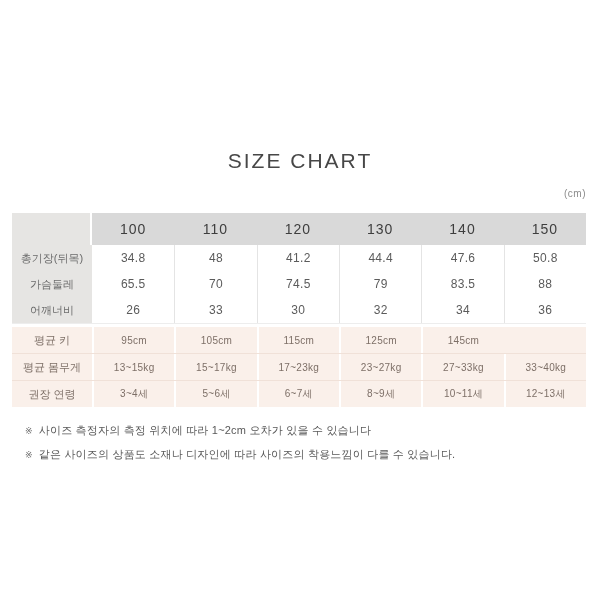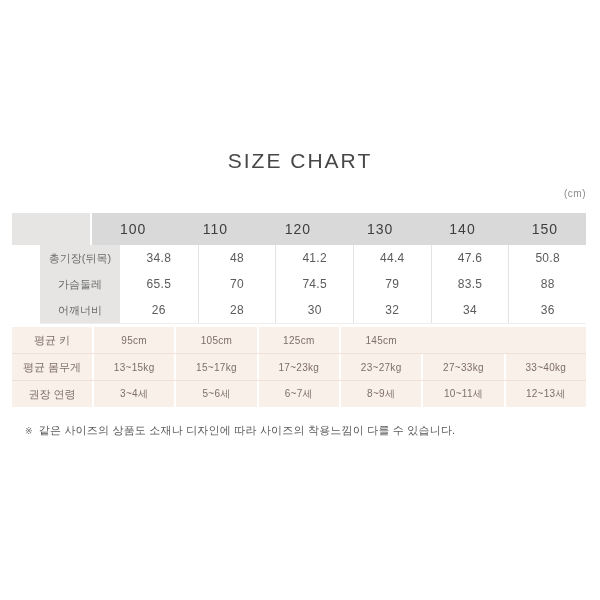--- a/index.html
+++ b/index.html
@@ -17,21 +17,21 @@
   }
   .size-table { width:574px; margin-left:12px; }
   .row {
     display:grid; grid-template-columns:80px repeat(6,1fr);
     text-align:center;
   }
   .cell { display:flex; align-items:center; justify-content:center; box-sizing:border-box; height:100%; }
   .header-row { height:32px; background:#d9d9d9; color:#3e3e3e;
     font-size:14px; letter-spacing:1px; font-weight:500; }
   .header-row .corner { background:#e6e5e3; border-right:2px solid #ffffff; }
-  .top-section { border-bottom:1px solid #ededed;margin-left:28px; }
+  .top-section { border-bottom:1px solid #ededed; }
   .m-row { height:26px; background:#ffffff; }
   .m-row .label { background:#e6e5e3; font-size:11px; color:#6c6c6c; }
   .m-row .val { font-size:12px; color:#5b5b5b; letter-spacing:0.3px; border-left:1px solid #e4e4e4; }
   .m-row .val.first { border-left:none; }
   .section-gap { height:3px; background:#ffffff; }
   .i-row { height:26px; background:#faf0ea; color:#7d6f67; }
   .i-row + .i-row { border-top:1px solid #f0e1d8; }
   .i-row .label { font-size:11px; }
   .i-row .val { font-size:10px; letter-spacing:0.3px; border-left:2px solid #ffffff; }
   .notes { margin:16px 0 0 25px; }
@@ -74,35 +74,36 @@
         <div class="cell val first">65.5</div>
         <div class="cell val">70</div>
         <div class="cell val">74.5</div>
         <div class="cell val">79</div>
         <div class="cell val">83.5</div>
         <div class="cell val">88</div>
       </div>
       <div class="row m-row">
         <div class="cell label">어깨너비</div>
         <div class="cell val first">26</div>
-        <div class="cell val">28</div>
+        <div class="cell val">33</div>
         <div class="cell val">30</div>
         <div class="cell val">32</div>
         <div class="cell val">34</div>
         <div class="cell val">36</div>
       </div>
     </div>
 
     <div class="section-gap"></div>
 
     <div class="bottom-section">
       <div class="row i-row">
         <div class="cell label">평균 키</div>
         <div class="cell val">95cm</div>
         <div class="cell val">105cm</div>
+        <div class="cell val">115cm</div>
         <div class="cell val">125cm</div>
         <div class="cell val">145cm</div>
       </div>
       <div class="row i-row">
         <div class="cell label">평균 몸무게</div>
         <div class="cell val">13~15kg</div>
         <div class="cell val">15~17kg</div>
         <div class="cell val">17~23kg</div>
         <div class="cell val">23~27kg</div>
         <div class="cell val">27~33kg</div>
@@ -115,16 +116,17 @@
         <div class="cell val">6~7세</div>
         <div class="cell val">8~9세</div>
         <div class="cell val">10~11세</div>
         <div class="cell val">12~13세</div>
       </div>
     </div>
 
   </div>
 
   <div class="notes">
+    <p class="note"><span class="marker">※</span><span>사이즈 측정자의 측정 위치에 따라 1~2cm 오차가 있을 수 있습니다</span></p>
     <p class="note"><span class="marker">※</span><span>같은 사이즈의 상품도 소재나 디자인에 따라 사이즈의 착용느낌이 다를 수 있습니다.</span></p>
   </div>
 
 </div>
 
 </body></html>

